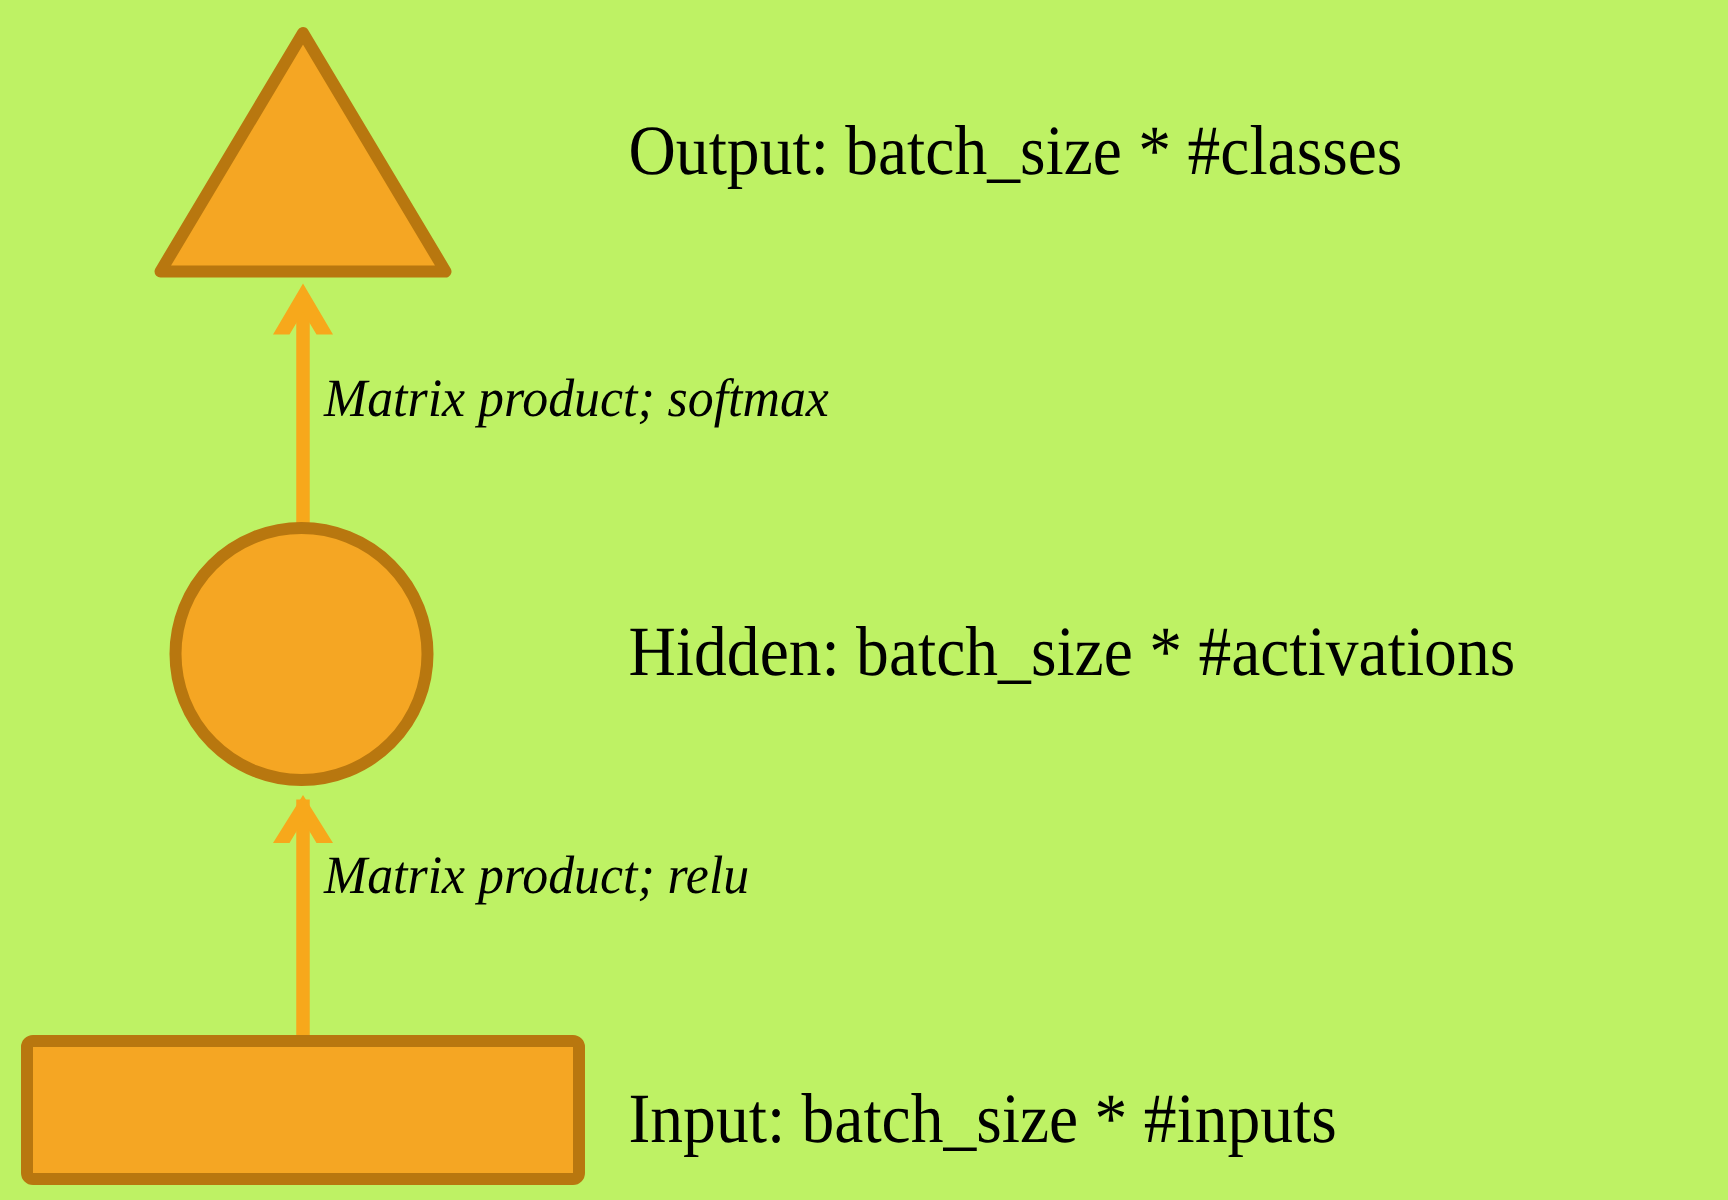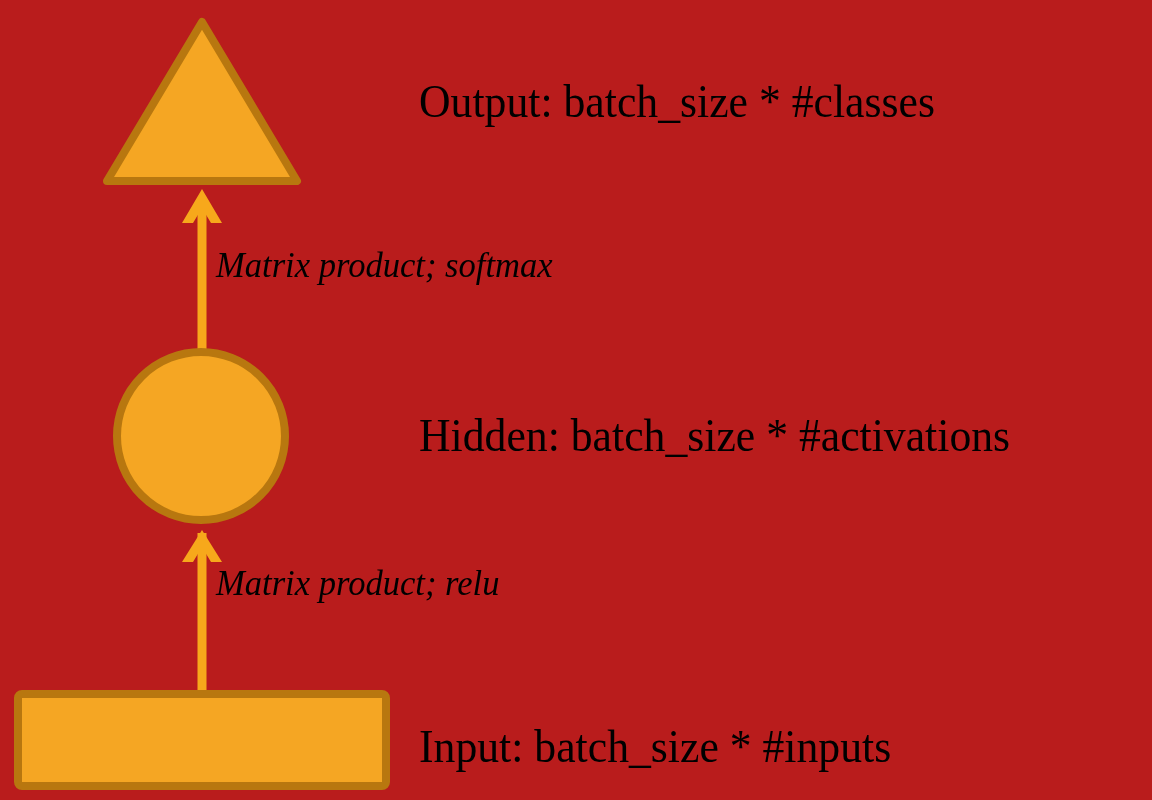--- a/index.html
+++ b/index.html
@@ -4,21 +4,21 @@
 <style>
   html, body {
     margin: 0;
     padding: 0;
     background: #ffffff;
   }
   #canvas {
     position: relative;
     width: 1152px;
     height: 800px;
-    background: #b91c1c;
+    background: #bef264;
     overflow: hidden;
     font-family: "Liberation Serif", "DejaVu Serif", serif;
   }
   #diagram-svg {
     position: absolute;
     left: 0;
     top: 0;
     width: 1152px;
     height: 800px;
   }

